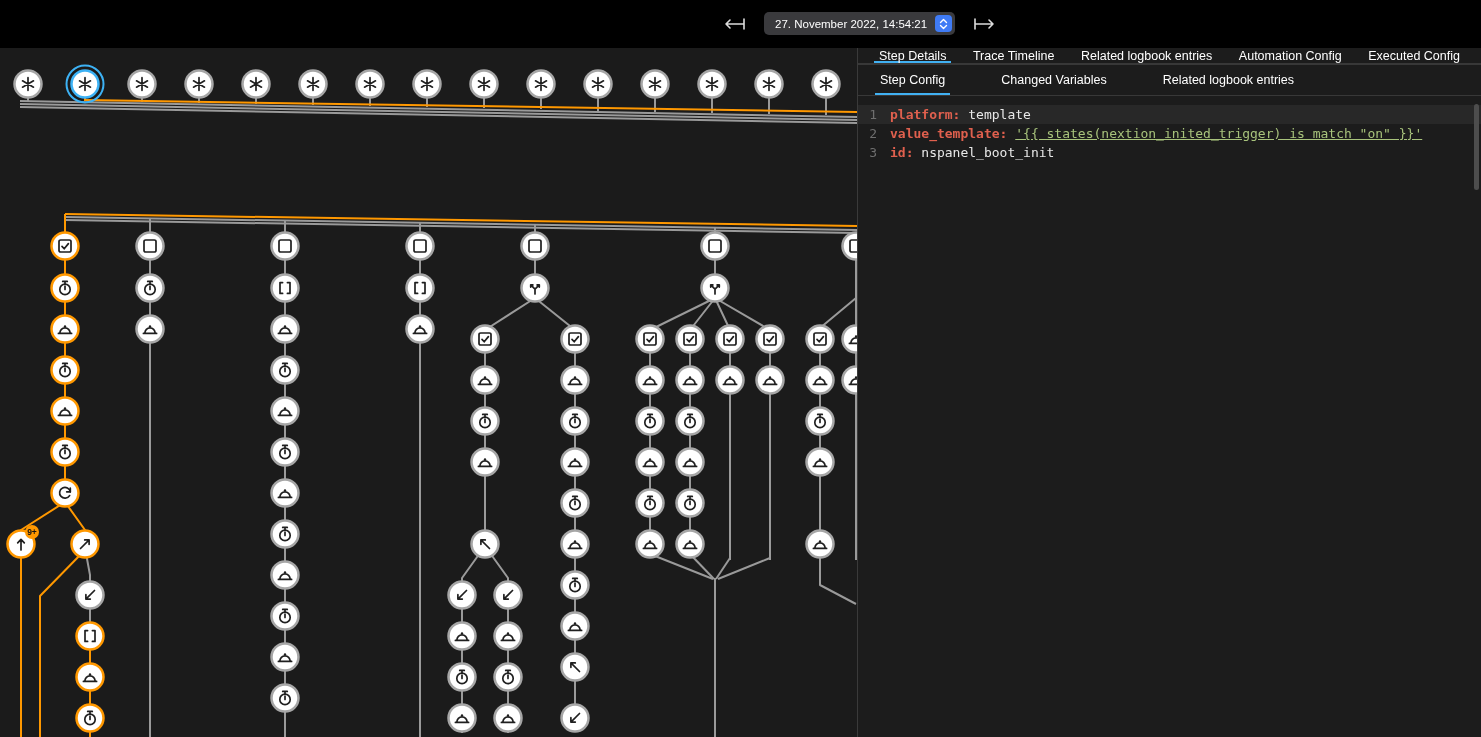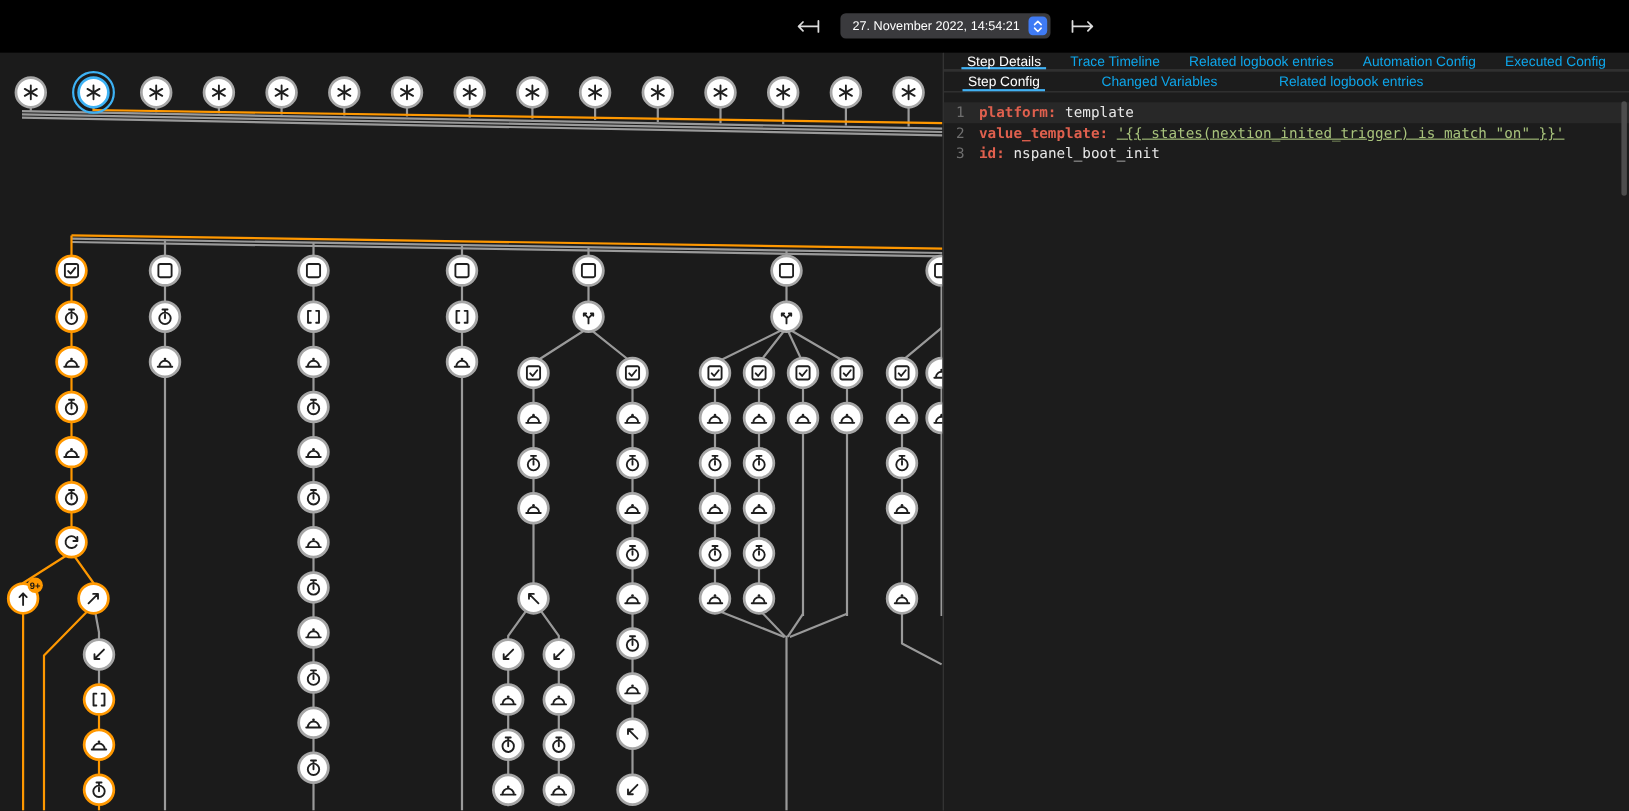--- a/index.html
+++ b/index.html
@@ -36,26 +36,26 @@
   
   .panel {
     flex: 1; background: #1c1c1c; border-left: 1px solid #3a3a3a;
     display: flex; flex-direction: column; position: relative;
   }
   .tabs-top {
     height: 16px; flex: none; display: flex; justify-content: space-between;
     padding: 0 16px; border-bottom: 1px solid #383838;
   }
   .tabs-bottom {
-    height: 20px; flex: none; display: flex; gap: 46px;
+    height: 32px; flex: none; display: flex; gap: 46px;
     padding-left: 17px;
     border-top: 1px solid #383838; border-bottom: 1px solid #383838;
   }
   .tab {
-    display: flex; align-items: center; font-size: 12.5px; color: #0ea5e9;
+    display: flex; align-items: center; font-size: 12.5px; color: #ffffff;
     padding: 2px 5px 0 5px; border-bottom: 2px solid transparent;
     cursor: pointer; white-space: nowrap;
   }
   .tab.active { color: #fff; border-bottom-color: var(--accent, #41b1f3); }
   .panel-top { height: 273px; flex: none; padding: 15px 18px; font-size: 14.5px; color: #ededed; }
   
   .code {
     flex: 1; padding-top: 9px; position: relative;
     font-family: "DejaVu Sans Mono", monospace; font-size: 13px; line-height: 19px;
   }

